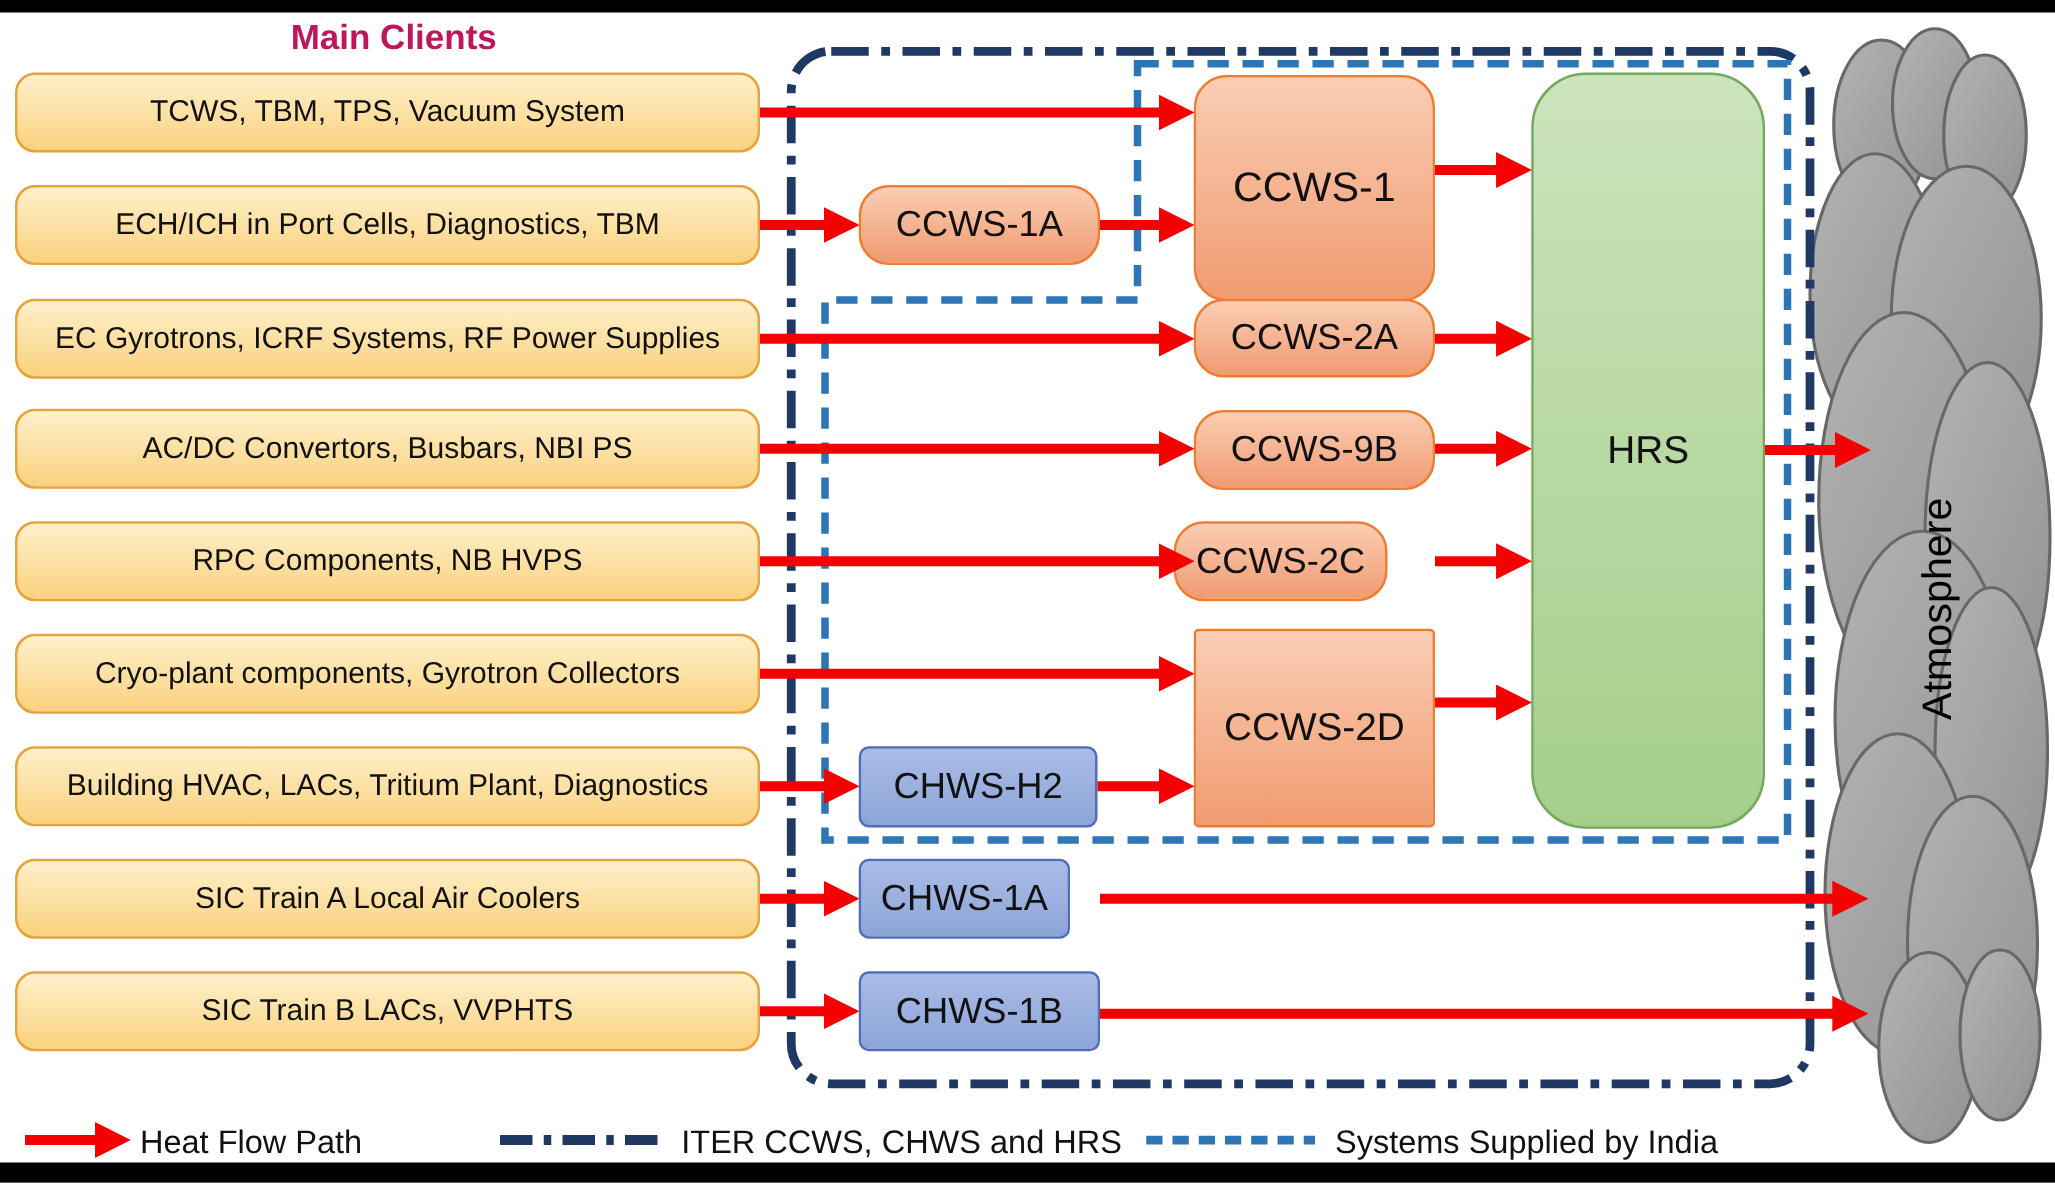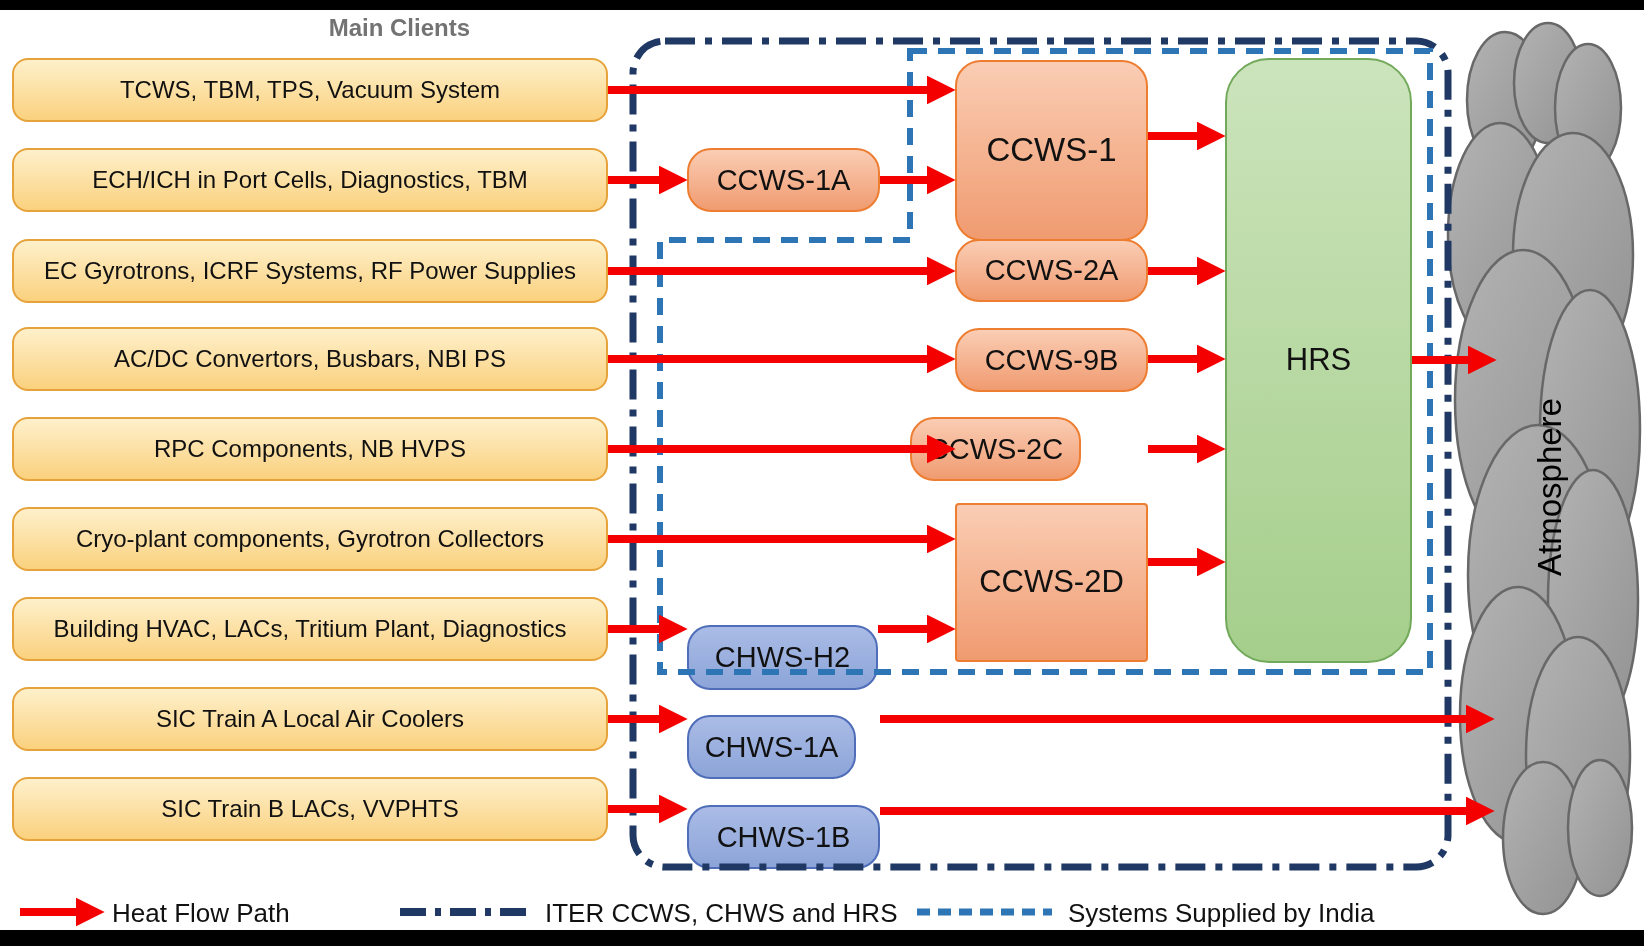--- a/index.html
+++ b/index.html
@@ -8,25 +8,25 @@
   .bar{position:absolute;left:0;width:1644px;background:#000;}
   #bar-top{top:0;height:10px;}
   #bar-bottom{top:930px;height:16px;}
   .box{position:absolute;display:flex;align-items:center;justify-content:center;
        text-align:center;color:#111;box-sizing:border-box;line-height:1.05;}
   .client{left:12px;width:596px;height:64px;border:2px solid #E7A33B;border-radius:16px;
           background:linear-gradient(#FEF0CB,#FAD17E);font-size:24px;}
   .ccws{border:2px solid #ED7D31;background:linear-gradient(#FACDB4,#F09B70);
         border-radius:24px;font-size:29px;}
   .chws{border:2px solid #4F6DB8;background:linear-gradient(#AABCE6,#8CA4D8);
-        border-radius:23px;font-size:29px;margin-top:28px;}
+        border-radius:8px;font-size:29px;}
   .hrs{border:2px solid #73A95B;background:linear-gradient(#CCE4BC,#A5CE8B);
        border-radius:44px;font-size:31px;}
-  .title{position:absolute;left:160px;top:14px;width:310px;text-align:right;
-         font-size:24px;font-weight:bold;color:#737373;}
+  .title{position:absolute;left:160px;top:14px;width:310px;text-align:center;
+         font-size:28px;font-weight:bold;color:#be185d;}
   .legend-label{position:absolute;top:896px;height:34px;display:flex;align-items:center;
                 font-size:26px;color:#111;white-space:nowrap;}
   #atm-label{position:absolute;left:1350px;top:468px;width:400px;text-align:center;
              font-size:33px;color:#000;transform:rotate(-90deg);transform-origin:center;}
   svg{position:absolute;left:0;top:0;pointer-events:none;}
 </style>
 </head>
 <body>
 
 <div id="stage">
@@ -64,21 +64,21 @@
     </div>
 
   <div class="box ccws" style="left:687px;top:148px;width:193px;height:64px">CCWS-1A</div>
   <div class="box chws" style="left:687px;top:597px;width:191px;height:65px">CHWS-H2</div>
   <div class="box chws" style="left:687px;top:687px;width:169px;height:64px">CHWS-1A</div>
   <div class="box chws" style="left:687px;top:777px;width:193px;height:64px">CHWS-1B</div>
 
   <div class="box ccws" style="left:955px;top:60px;width:193px;height:181px;border-radius:26px;font-size:33px">CCWS-1</div>
   <div class="box ccws" style="left:955px;top:239px;width:193px;height:63px">CCWS-2A</div>
   <div class="box ccws" style="left:955px;top:328px;width:193px;height:64px">CCWS-9B</div>
-  <div class="box ccws" style="left:910px;top:417px;width:171px;height:64px">CCWS-2C</div>
+  <div class="box ccws" style="left:939px;top:417px;width:171px;height:64px">CCWS-2C</div>
   <div class="box ccws" style="left:955px;top:503px;width:193px;height:159px;border-radius:4px;font-size:31px">CCWS-2D</div>
   <div class="box hrs" style="left:1225px;top:58px;width:187px;height:605px">HRS</div>
 
   <svg width="1644" height="946" viewBox="0 0 1644 946">
     <defs>
       <marker id="ah" viewBox="0 0 4 4" refX="0.3" refY="2" markerWidth="3.6" markerHeight="3.6" orient="auto">
         <path d="M0,0 L4,2 L0,4 Z" fill="#F40000"></path>
       </marker>
       <linearGradient id="cloudg" x1="0" y1="0" x2="1" y2="1">
         <stop offset="0" stop-color="#B3B3B3"></stop>

